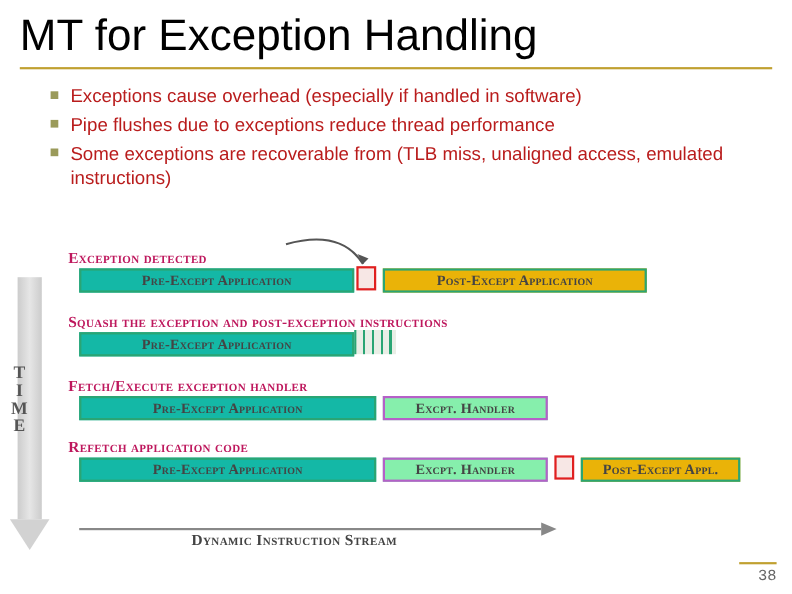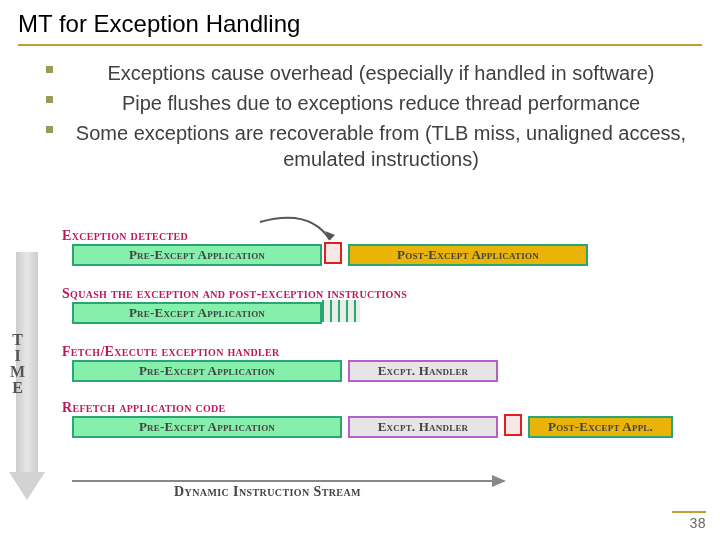--- a/index.html
+++ b/index.html
@@ -6,35 +6,34 @@
   body {
     margin: 0;
     width: 720px;
     height: 540px;
     background: #fff;
     font-family: Arial, Helvetica, sans-serif;
     position: relative;
     overflow: hidden;
   }
   .title {
-    font-size: 24px;
+    font-size: 40px;
     font-weight: normal;
     padding: 10px 26px 4px 18px;
     color: #000;
   }
   .title-rule {
     margin: 2px 18px 0 18px;
     border-bottom: 2.5px solid #c0a030;
   }
   .bullets {
     margin: 14px 22px 0 46px;
-    font-size: 20px;
+    font-size: 17px;
     line-height: 1.3;
-    color: #404040;
-    text-align: center;
+    color: #b91c1c;
   }
   .bullet {
     position: relative;
     margin-bottom: 4px;
     padding-left: 18px;
   }
   .bullet .sq {
     position: absolute;
     left: 0;
     top: 6px;
@@ -92,25 +91,25 @@
   .row {
     position: absolute;
     left: 62px;
     height: 22px;
   }
   .seg {
     position: absolute;
     top: 0;
     height: 22px;
     border: 2.5px solid #2aa574;
+    background: #14b8a6;
+    overflow: hidden;
+  }
+  .seg.handler {
     background: #86efac;
-    overflow: hidden;
-  }
-  .seg.handler {
-    background: #e5e5e5;
     border-color: #b560c8;
   }
   .seg.post {
     background: #eab308;
   }
   .redbox {
     position: absolute;
     top: -2.5px;
     width: 18px;
     height: 22px;

